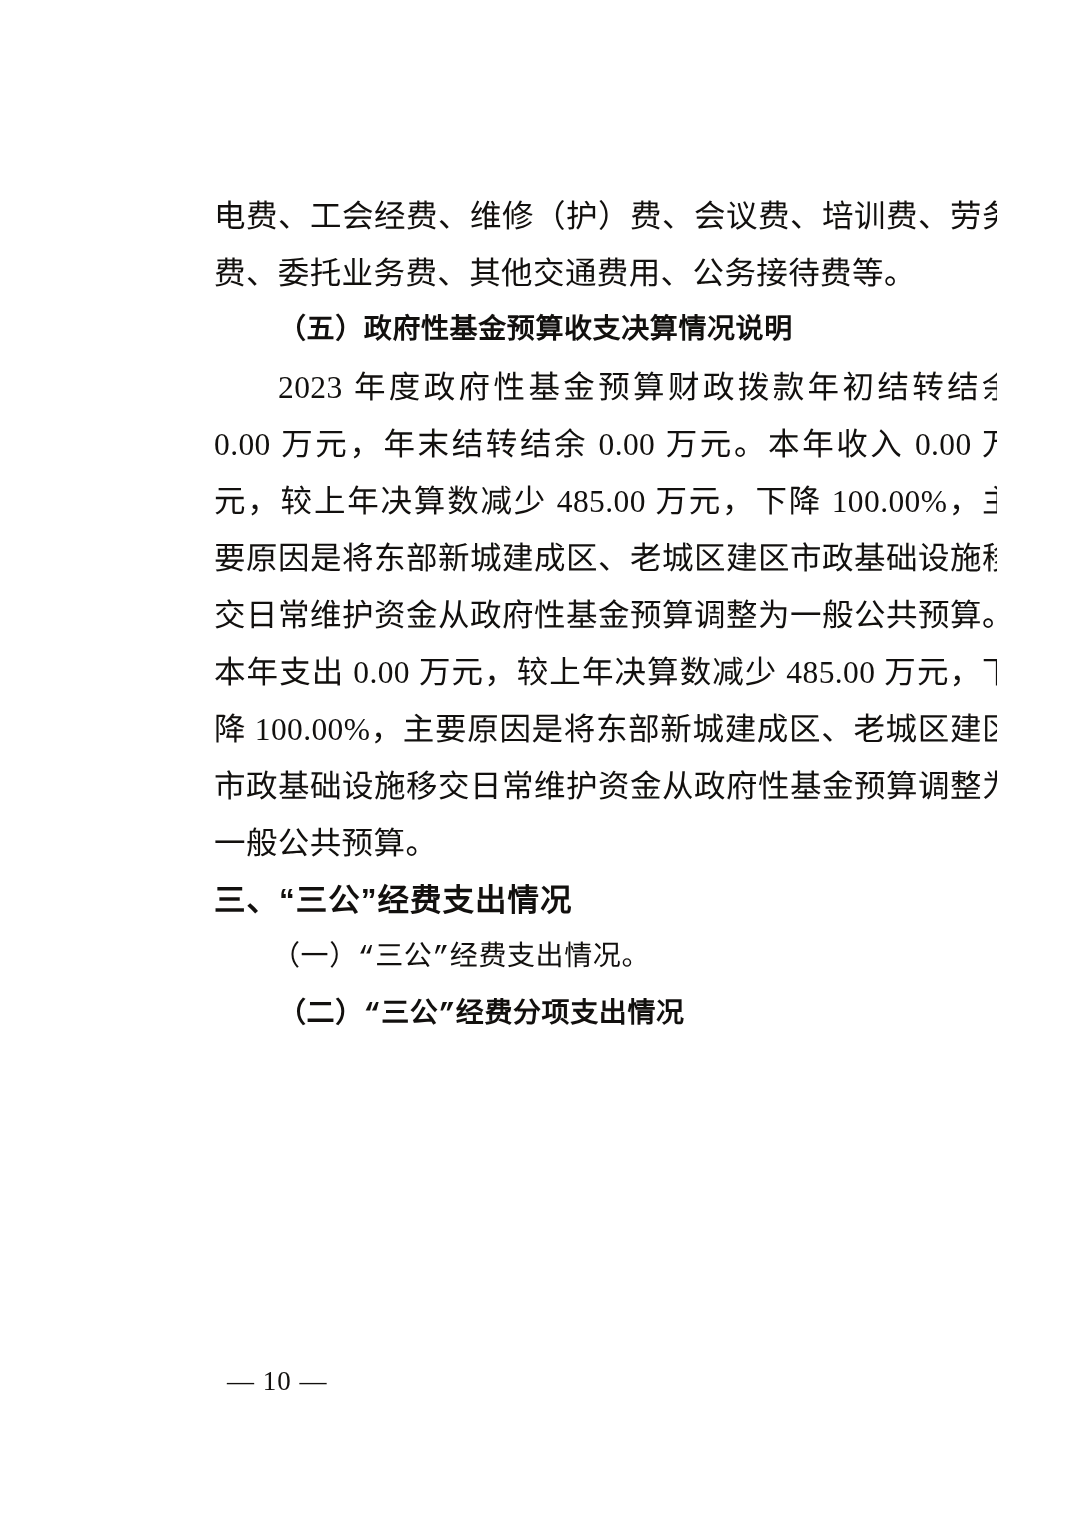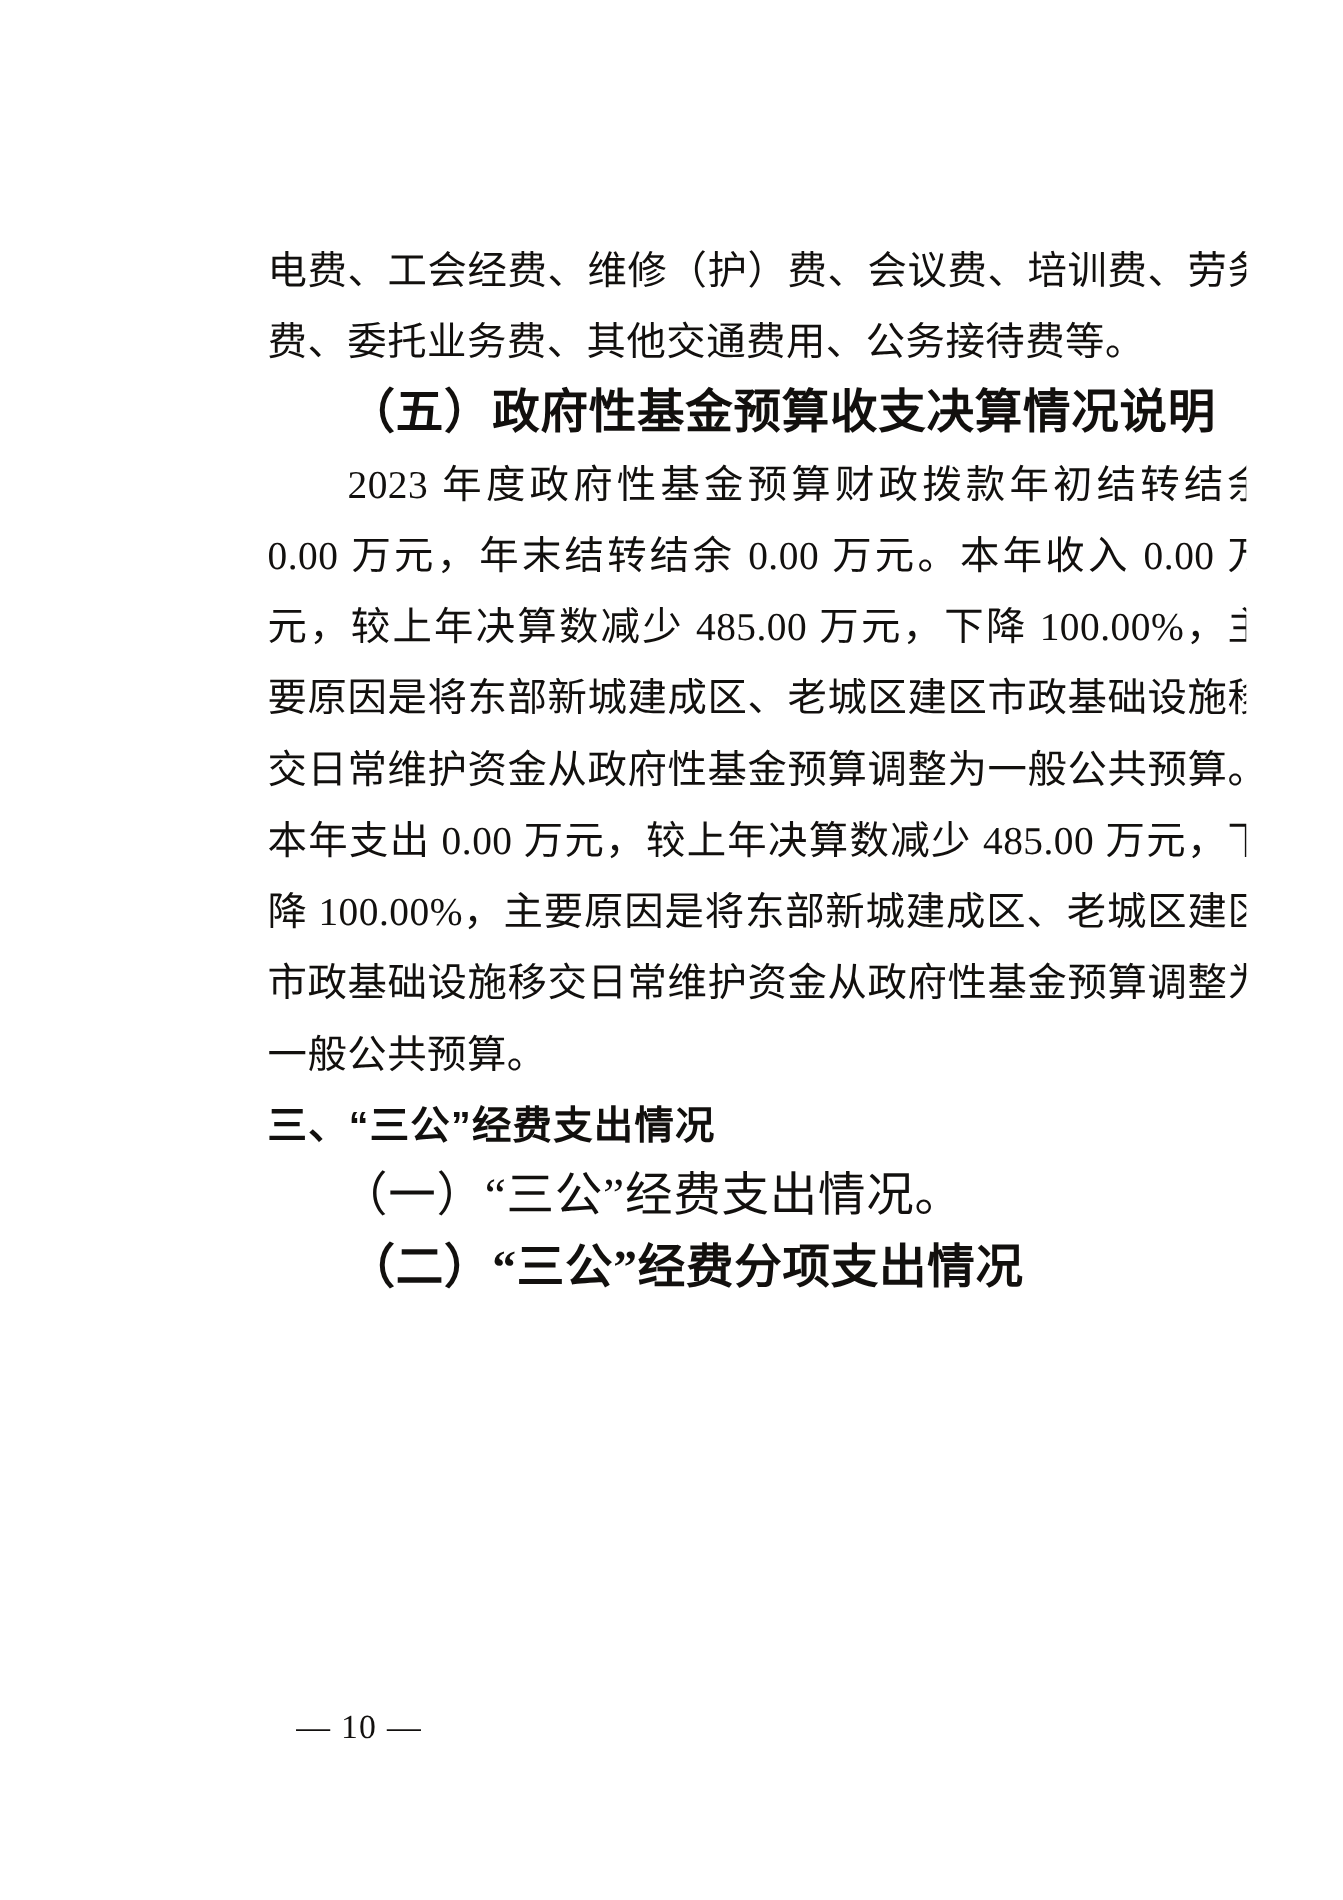--- a/index.html
+++ b/index.html
@@ -43,22 +43,22 @@
     text-indent: 64px;
   }
 
   
   .para.cont {
     text-indent: 0;
   }
 
   
   .h-level2 {
-    font-family: Liberation Serif, serif;
-    font-size: 38px;
+    font-family: Liberation Mono, monospace;
+    font-size: 28px;
     line-height: 57px;
     color: #12100e;
     font-weight: 700;
     margin: 0;
     text-indent: 64px;
     letter-spacing: 0.6px;
     text-align: left;
   }
 
   
@@ -75,21 +75,21 @@
     font-weight: 700;
     margin: 0;
     text-indent: 0;
     letter-spacing: 1px;
     text-align: left;
   }
 
   
   .footer {
     position: absolute;
-    left: 160px;
+    left: 150px;
     top: 1366px;
     font-family: "Liberation Serif", "DejaVu Serif", serif;
     font-size: 27px;
     color: #12100e;
     letter-spacing: 1px;
     white-space: nowrap;
   }
 </style>
 </head>
 <body>

